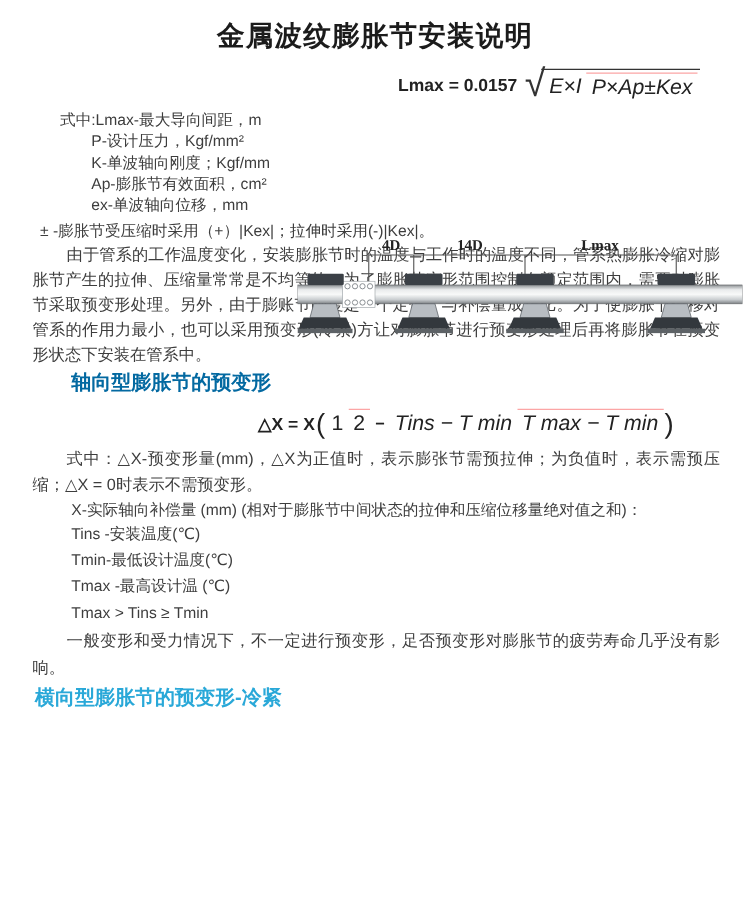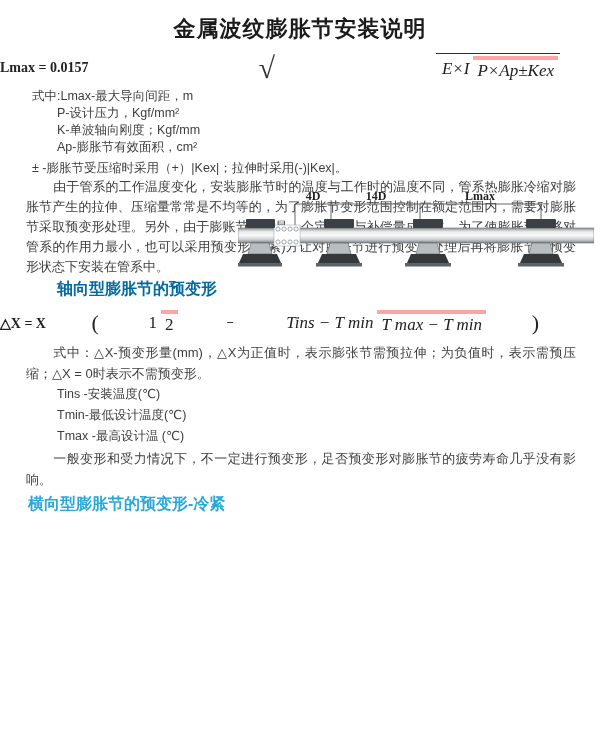--- a/index.html
+++ b/index.html
@@ -19,39 +19,39 @@
   .p1{margin-top:16px;}
   .blue-h{color:#1795cd;font-weight:bold;font-size:16.5px;}
   .blue-h .sq{font-size:17px;letter-spacing:-1px;}
   .sec-h{margin:8px 0 3px 26px;text-indent:0;font-size:17px;}
   .blue-sub{
     color:#29a8d8;font-weight:bold;font-size:16px;margin:2px 0 2px 57px;
   }
   .blue-sub.lat{margin-left:28px;margin-top:4px;}
   
   .formula{
-    display:flex;justify-content:space-between;align-items:center;
-    font-family:Liberation Serif, serif;color:#222;
+    display:flex;justify-content:flex-end;align-items:center;
+    font-family:Liberation Sans, sans-serif;color:#222;
   }
   .f1{margin:9px 40px 5px 0;}
   .f1 .lhs{font-weight:bold;font-size:14px;margin-right:6px;}
   .sqrt-sign{font-size:30px;line-height:1;font-weight:400;margin-right:-3px;color:#333;}
   .sqrt-body{border-top:1.6px solid #333;display:inline-block;padding:2px 2px 0 2px;}
   .frac{
     display:inline-flex;flex-direction:row;align-items:center;
     font-style:italic;font-size:17px;line-height:1.3;vertical-align:middle;
   }
   .frac .num{padding:0 4px;}
-  .frac .den{border-top:4px solid #fca5a5;padding:0 4px;}
+  .frac .den{border-top:1px solid #fca5a5;padding:0 4px;}
   .f2{margin:10px 60px 6px 0;font-size:13px;}
   .f2 .lhs,.f3 .lhs,.f3 .rhs{font-weight:bold;font-size:14px;}
   .f2 .op{margin:0 4px;font-weight:bold;}
   .bigparen{font-size:22px;font-weight:400;margin:0 1px;line-height:1;}
   
-  .defs{font-size:12.5px;line-height:17px;color:#3d3d3d;}
+  .defs{font-size:12.5px;line-height:17px;color:#3d3d3d;padding-left:16px;}
   .defs .lead{margin-left:32px;}
   .defs .item{margin-left:57px;}
   .pm-line{font-size:12.5px;line-height:18px;margin:3px 24px 0 32px;}
   .consult{font-size:12.5px;line-height:18px;margin:1px 24px 0 57px;}
   .xline{font-size:12.5px;line-height:18px;margin:1px 24px 0 57px;}
   .temp{font-size:12.5px;line-height:21px;margin-left:57px;}
   .note-line{font-size:13px;line-height:21px;margin:1px 24px 0 26px;text-indent:2.1em;text-align:justify;}
   
   .diagram{position:absolute;left:238px;top:190px;width:356px;height:96px;}
   .dimtext{
@@ -77,20 +77,21 @@
         <span class="den">P×Ap±Kex</span>
       </span>
     </span>
   </div>
 
   <div class="defs">
     <div class="lead">式中:Lmax-最大导向间距，m</div>
     <div class="item">P-设计压力，Kgf/mm²</div>
     <div class="item">K-单波轴向刚度；Kgf/mm</div>
     <div class="item">Ap-膨胀节有效面积，cm²</div>
+    <div class="item">ex-单波轴向位移，mm</div>
   </div>
   <div class="pm-line">± -膨胀节受压缩时采用（+）|Kex|；拉伸时采用(-)|Kex|。</div>
 
   <svg class="diagram" viewBox="0 0 356 96" xmlns="http://www.w3.org/2000/svg">
     <defs>
       <linearGradient id="pipeGrad" x1="0" y1="0" x2="0" y2="1">
         <stop offset="0" stop-color="#8f9396"></stop>
         <stop offset="0.25" stop-color="#e9ebec"></stop>
         <stop offset="0.5" stop-color="#f8f9f9"></stop>
         <stop offset="0.78" stop-color="#c9cdd0"></stop>
@@ -167,20 +168,22 @@
     </span>
     <span class="op">−</span>
     <span class="frac">
       <span class="num">Tins − T min</span>
       <span class="den">T max − T min</span>
     </span>
     <span class="bigparen">)</span>
   </div>
 
   <p class="para">式中：△X-预变形量(mm)，△X为正值时，表示膨张节需预拉伸；为负值时，表示需预压缩；△X = 0时表示不需预变形。</p>
+  <div class="xline">X-实际轴向补偿量 (mm) (相对于膨胀节中间状态的拉伸和压缩位移量绝对值之和)：</div>
   <div class="temp">Tins -安装温度(℃)</div>
   <div class="temp">Tmin-最低设计温度(℃)</div>
   <div class="temp">Tmax -最高设计温 (℃)</div>
+  <div class="temp">Tmax &gt; Tins ≥ Tmin</div>
   <div class="note-line">一般变形和受力情况下，不一定进行预变形，足否预变形对膨胀节的疲劳寿命几乎没有影响。</div>
 
   <div class="blue-sub lat" style="color: rgb(41, 168, 216);">横向型膨胀节的预变形-冷紧</div>
 
 </div>
 
 </body></html>

